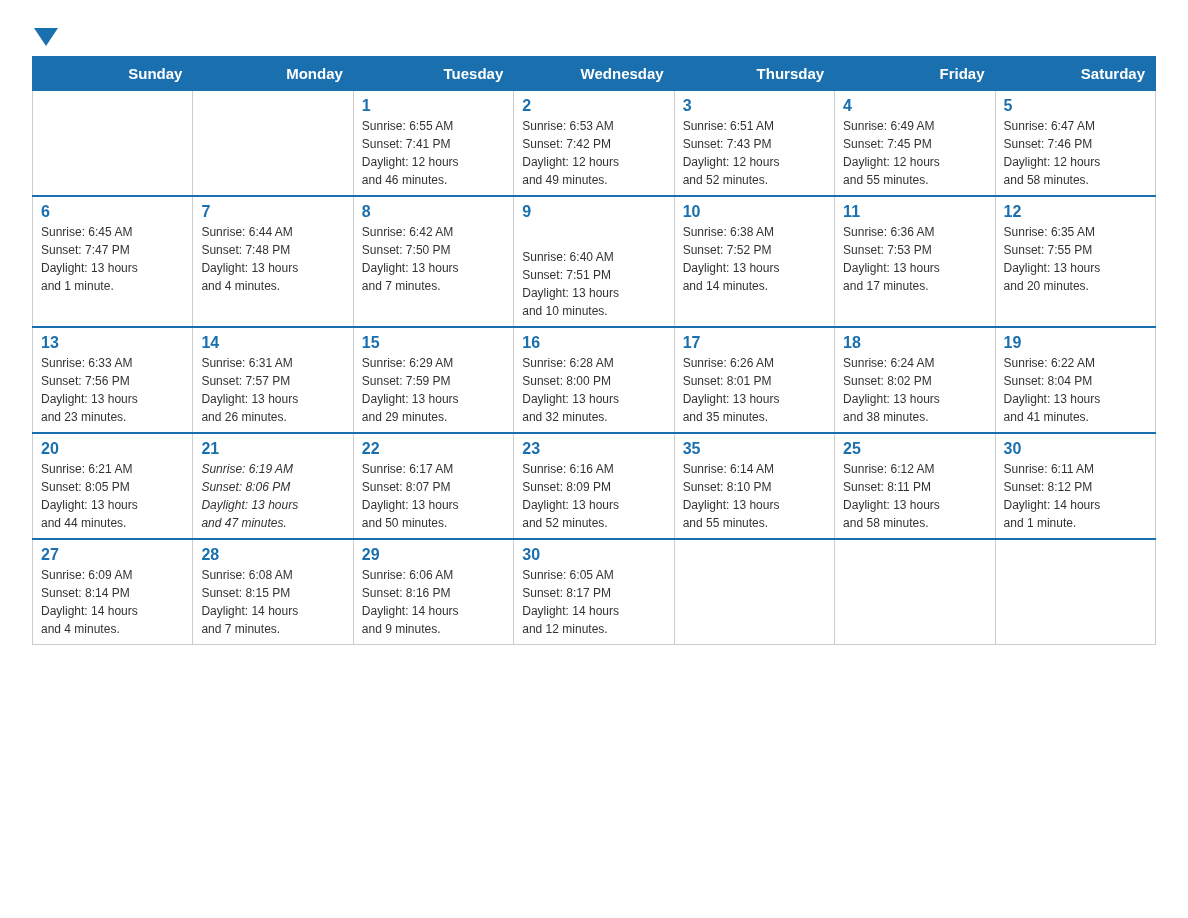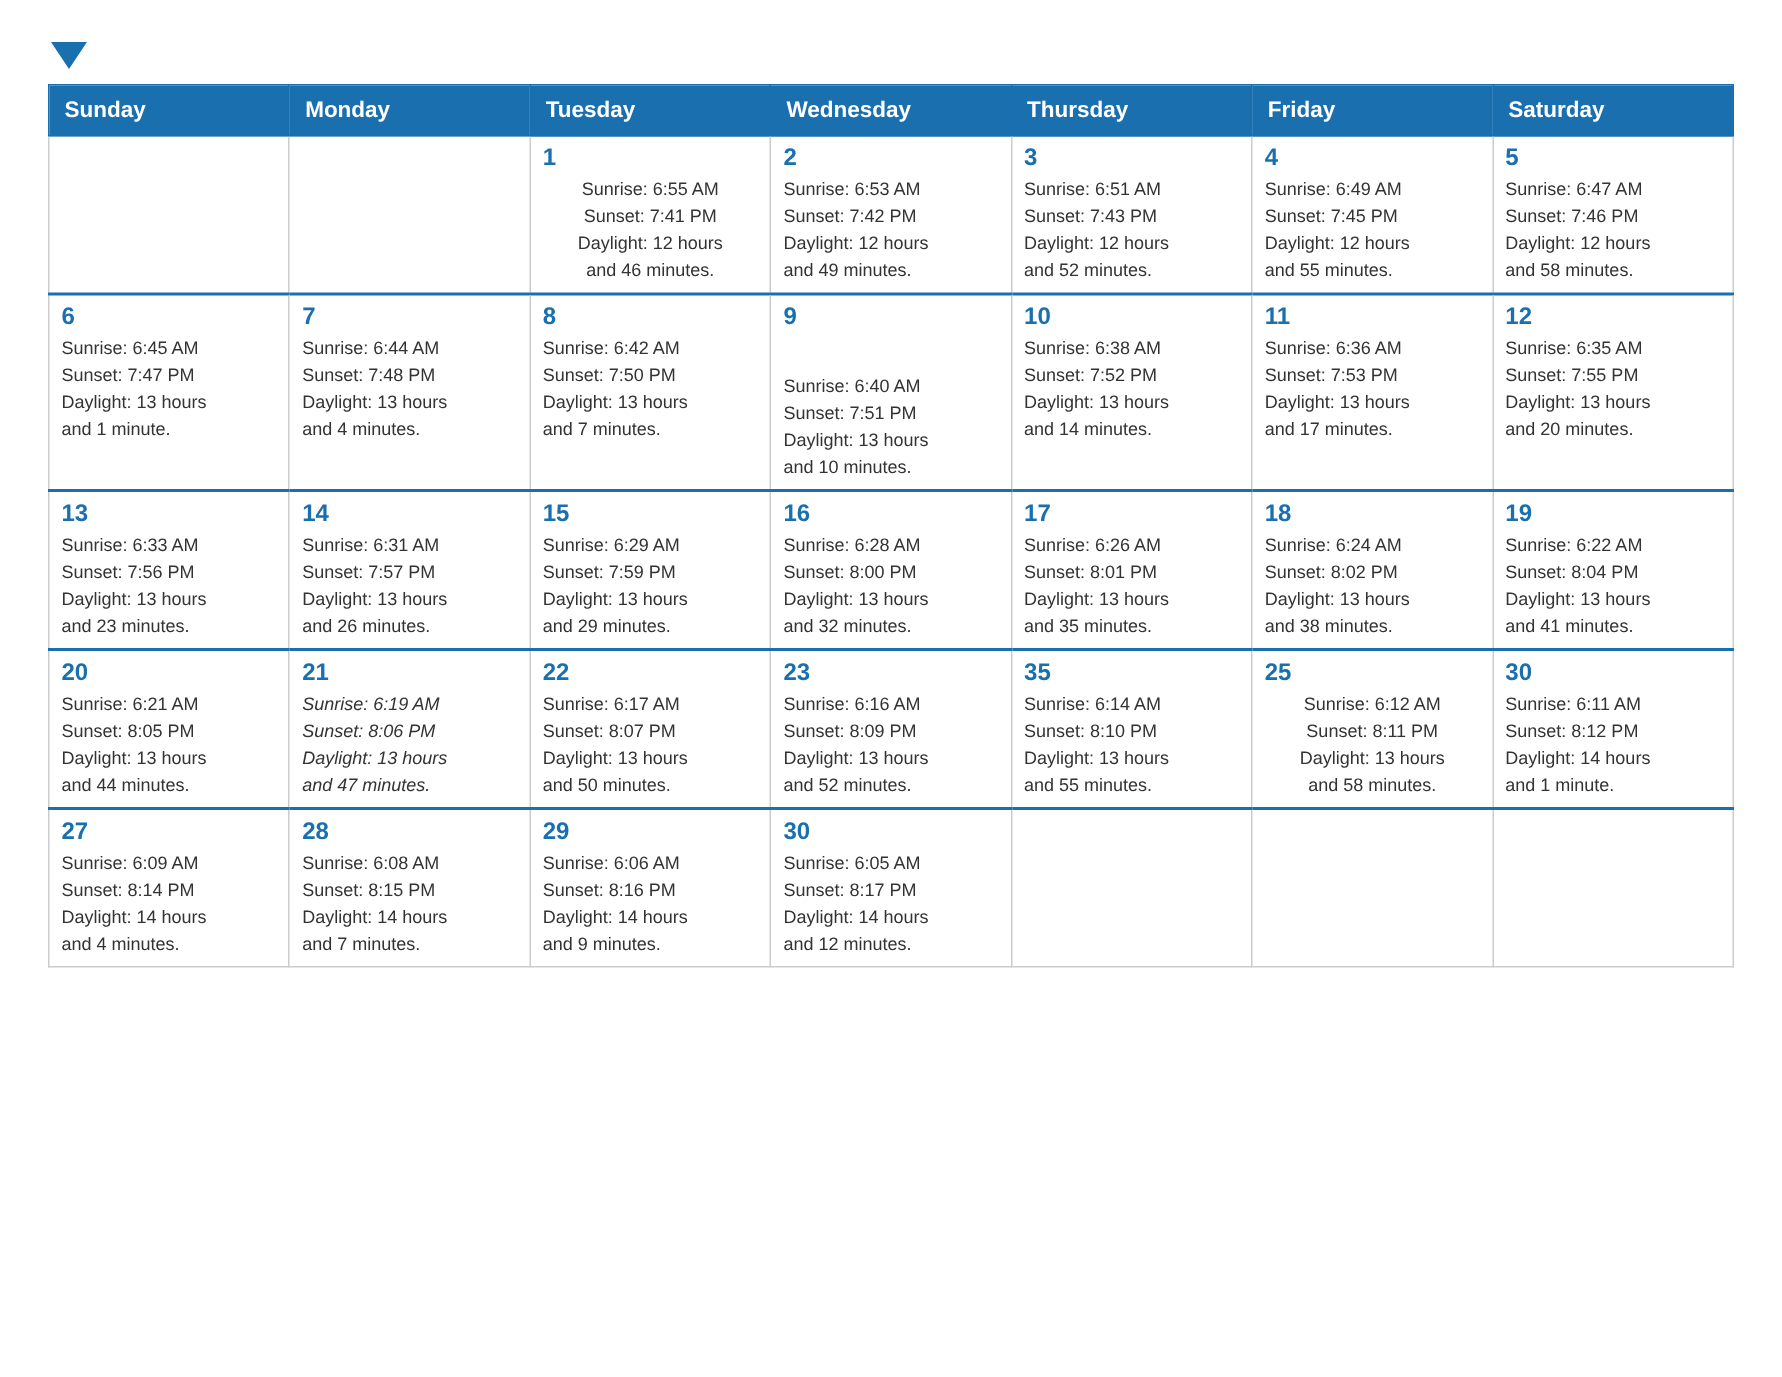--- a/index.html
+++ b/index.html
@@ -54,21 +54,21 @@
       width: 100%;
       border-collapse: collapse;
       margin-top: 10px;
     }
     th {
       background-color: #1a6faf;
       color: #fff;
       font-size: 15px;
       font-weight: bold;
       padding: 8px 10px;
-      text-align: left;
+      text-align: right;
       border: 1px solid #1a6faf;
     }
     td {
       border: 1px solid #ccc;
       vertical-align: top;
       padding: 6px 8px;
       width: calc(100% / 7);
       min-height: 90px;
     }
     .day-num {
@@ -129,21 +129,21 @@
         <th>Friday</th>
         <th>Saturday</th>
       </tr>
   </thead>
   <tbody id="calendar-body">
   <tr>
         <td class="empty" style="border-top: 1px solid rgb(204, 204, 204);"></td>
         <td class="empty" style="border-top: 1px solid rgb(204, 204, 204);"></td>
         <td style="border-top: 1px solid rgb(204, 204, 204);">
           <div class="day-num">1</div>
-          <div class="day-info" style="white-space: pre-line; text-align: center;">Sunrise: 6:55 AM
+          <div class="day-info" style="white-space: pre-line;">Sunrise: 6:55 AM
 Sunset: 7:41 PM
 Daylight: 12 hours
 and 46 minutes.</div>
         </td>
         <td style="border-top: 1px solid rgb(204, 204, 204);">
           <div class="day-num">2</div>
           <div class="day-info" style="white-space: pre-line;">Sunrise: 6:53 AM
 Sunset: 7:42 PM
 Daylight: 12 hours
 and 49 minutes.</div>
@@ -303,21 +303,21 @@
         </td>
         <td>
           <div class="day-num">35</div>
           <div class="day-info" style="white-space: pre-line;">Sunrise: 6:14 AM
 Sunset: 8:10 PM
 Daylight: 13 hours
 and 55 minutes.</div>
         </td>
         <td>
           <div class="day-num">25</div>
-          <div class="day-info" style="white-space: pre-line; text-align: center;">Sunrise: 6:12 AM
+          <div class="day-info" style="white-space: pre-line;">Sunrise: 6:12 AM
 Sunset: 8:11 PM
 Daylight: 13 hours
 and 58 minutes.</div>
         </td>
         <td>
           <div class="day-num">30</div>
           <div class="day-info" style="white-space: pre-line;">Sunrise: 6:11 AM
 Sunset: 8:12 PM
 Daylight: 14 hours
 and 1 minute.</div>

